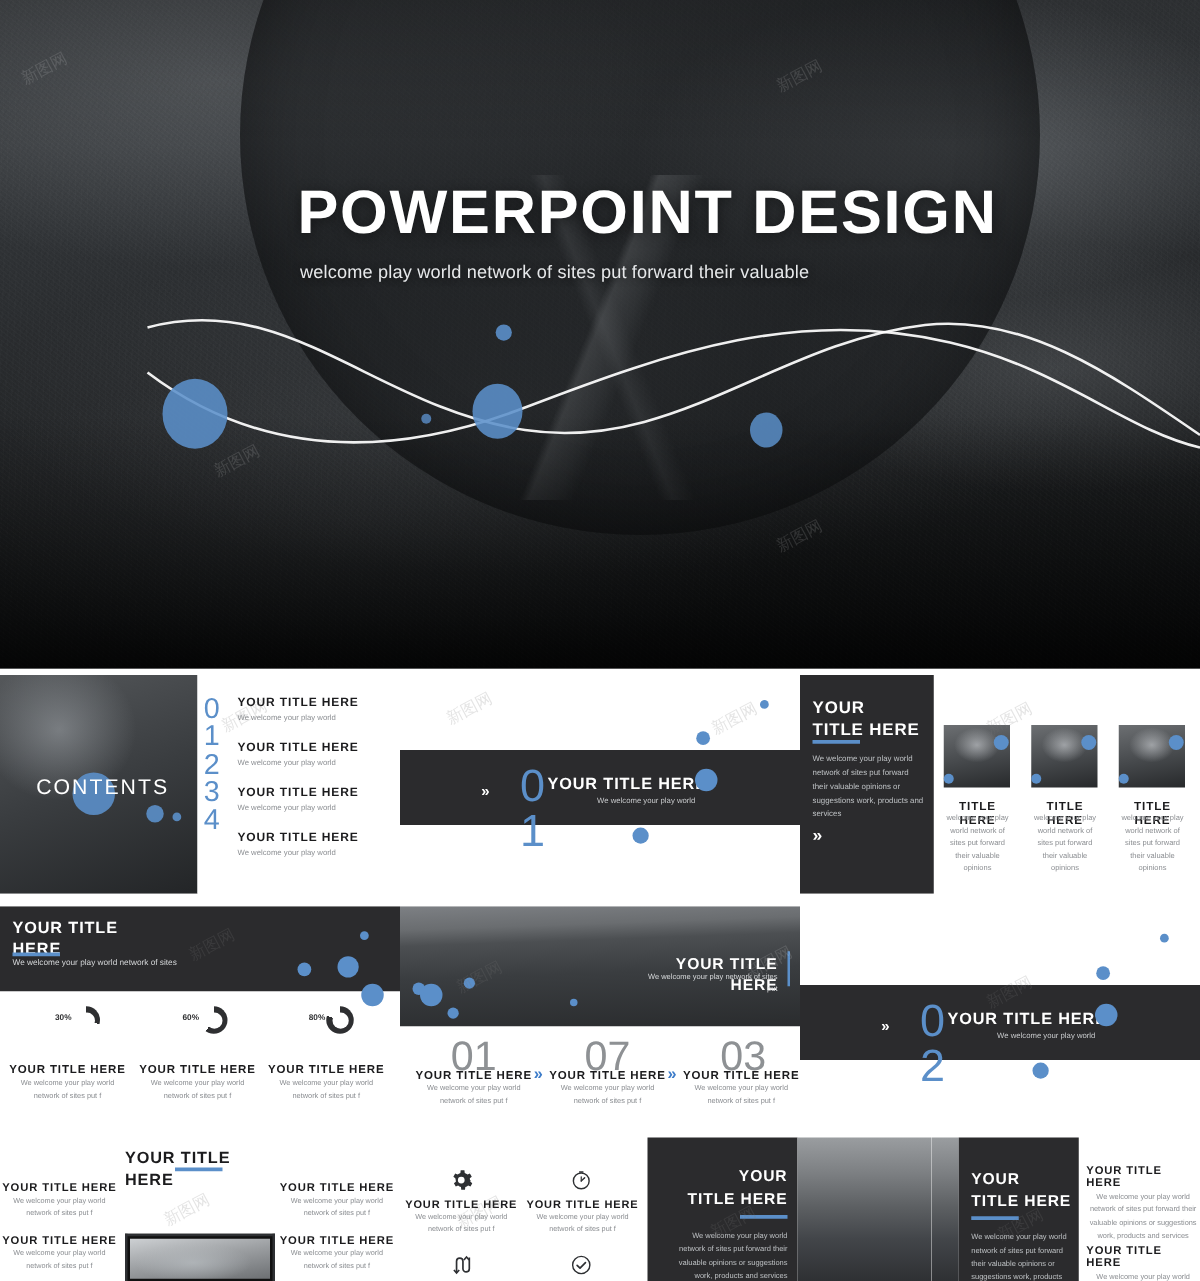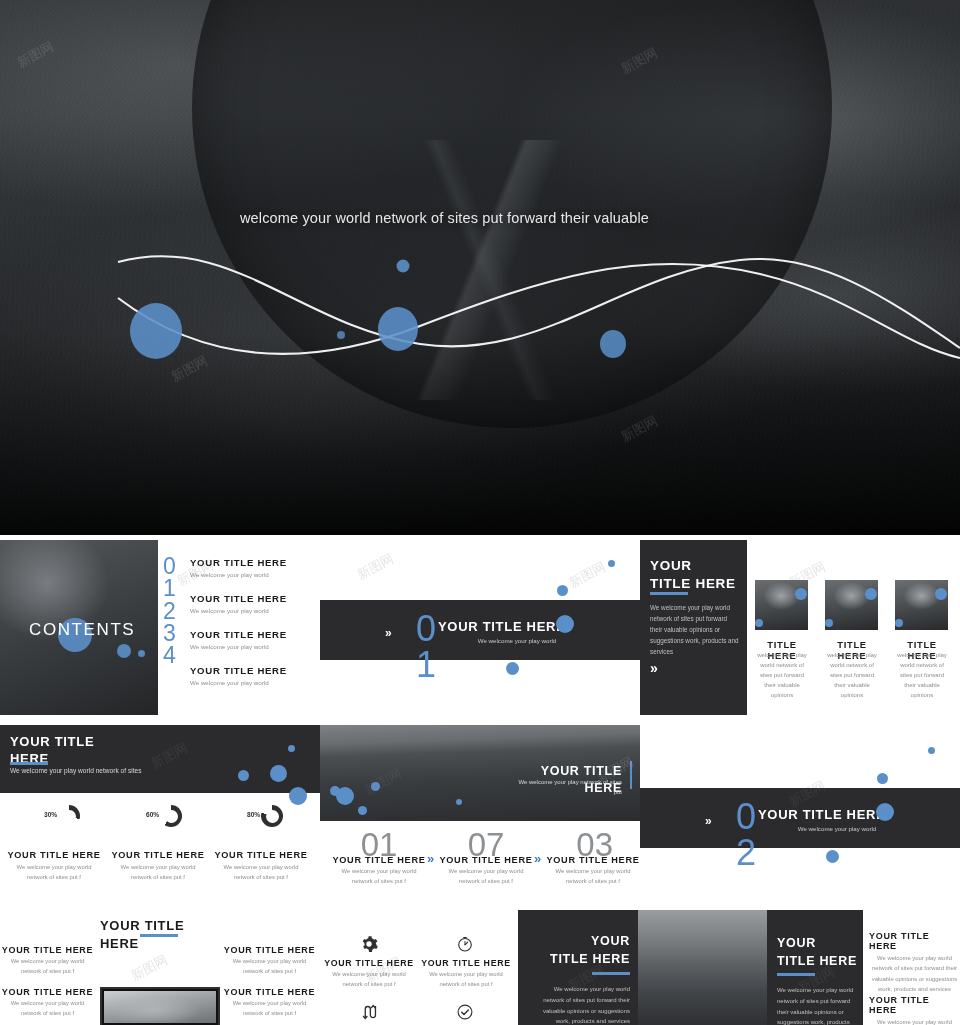--- a/index.html
+++ b/index.html
@@ -93,21 +93,22 @@
 
 <div class="page">
 
   <div class="hero">
     <div class="hero-photo"></div>
     <div class="hero-grain"></div>
     <div class="hero-surf"></div>
     <div class="hero-circle"></div>
     <div class="hero-vignette"></div>
 
-    <div class="hero-sub">welcome your world network of sites put forward their valuable</div>
+    <div class="hero-title">POWERPOINT  DESIGN</div>
+    <div class="hero-sub">welcome play world network of sites put forward their valuable</div>
 
     <svg class="hero-wave" viewBox="0 0 960 145" preserveAspectRatio="none">
       <path d="M118,22 C230,-8 300,86 420,104 C540,122 620,34 740,20 C820,11 890,60 960,108" fill="none" stroke="#ffffff" stroke-width="2.1" opacity=".93"></path>
       <path d="M118,58 C200,120 300,132 420,86 C540,40 640,6 760,34 C850,55 900,104 960,118" fill="none" stroke="#ffffff" stroke-width="2.1" opacity=".93"></path>
       <ellipse cx="156" cy="91" rx="26" ry="28" fill="#5b8fc9" opacity=".88"></ellipse>
       <ellipse cx="398" cy="89" rx="20" ry="22" fill="#5b8fc9" opacity=".88"></ellipse>
       <ellipse cx="613" cy="104" rx="13" ry="14" fill="#5b8fc9" opacity=".85"></ellipse>
       <circle cx="403" cy="26" r="6.5" fill="#5b8fc9" opacity=".9"></circle>
       <circle cx="341" cy="95" r="4" fill="#5b8fc9" opacity=".8"></circle>
     </svg>

